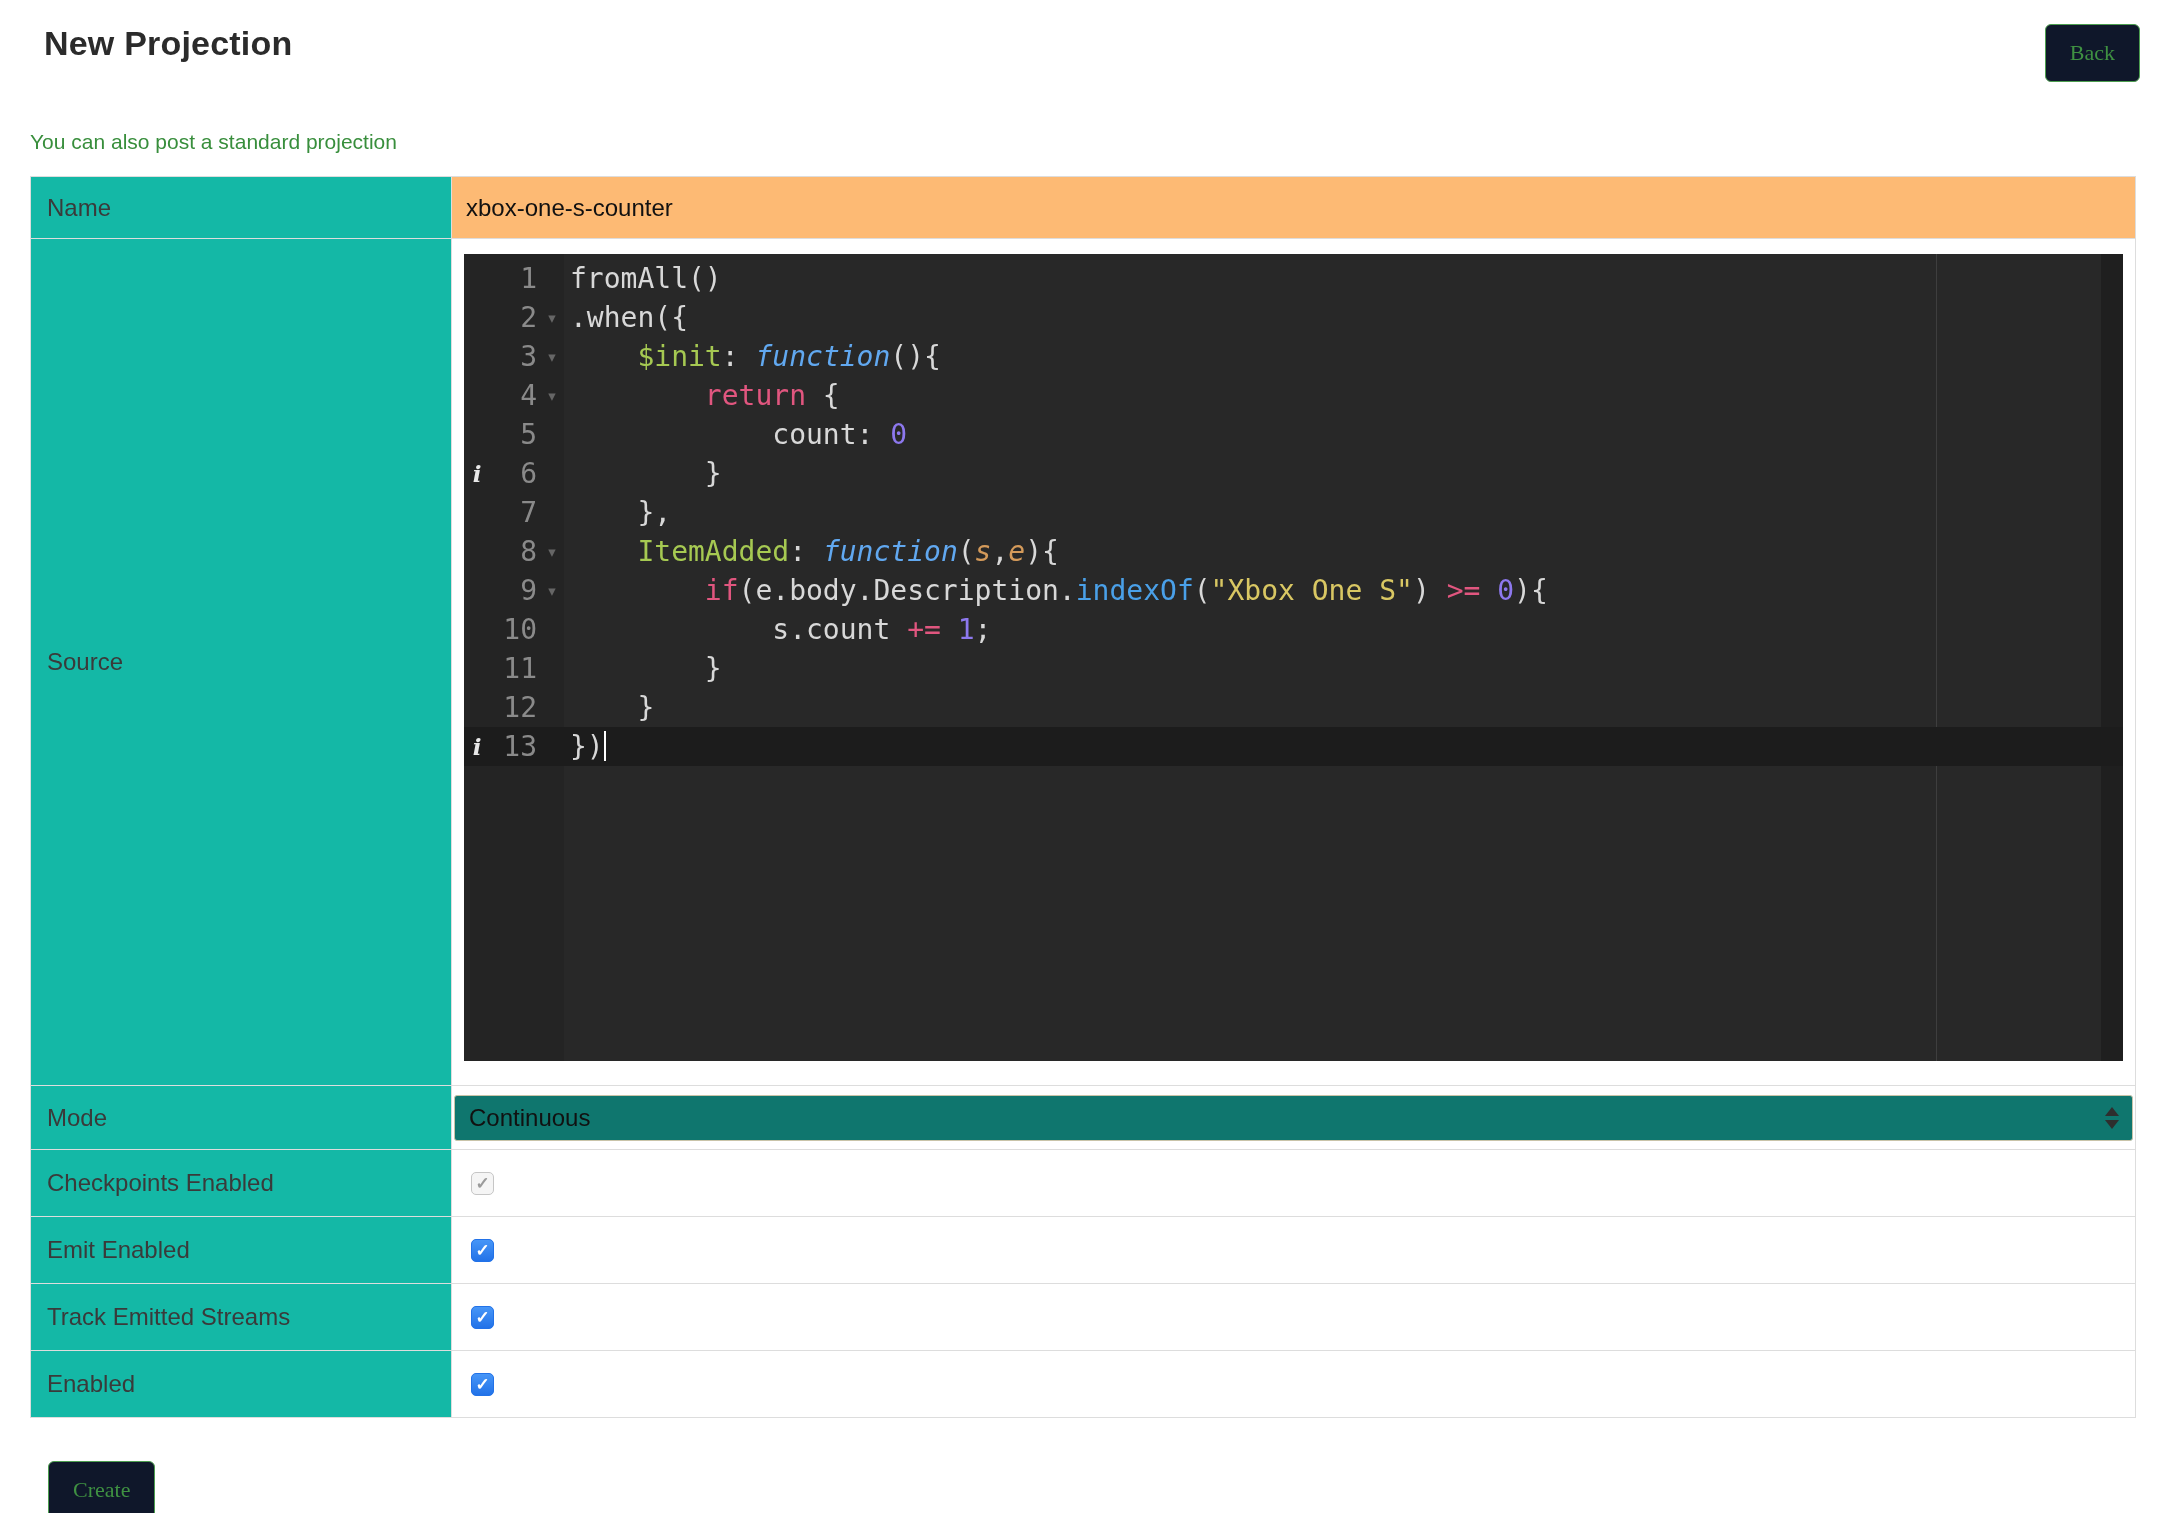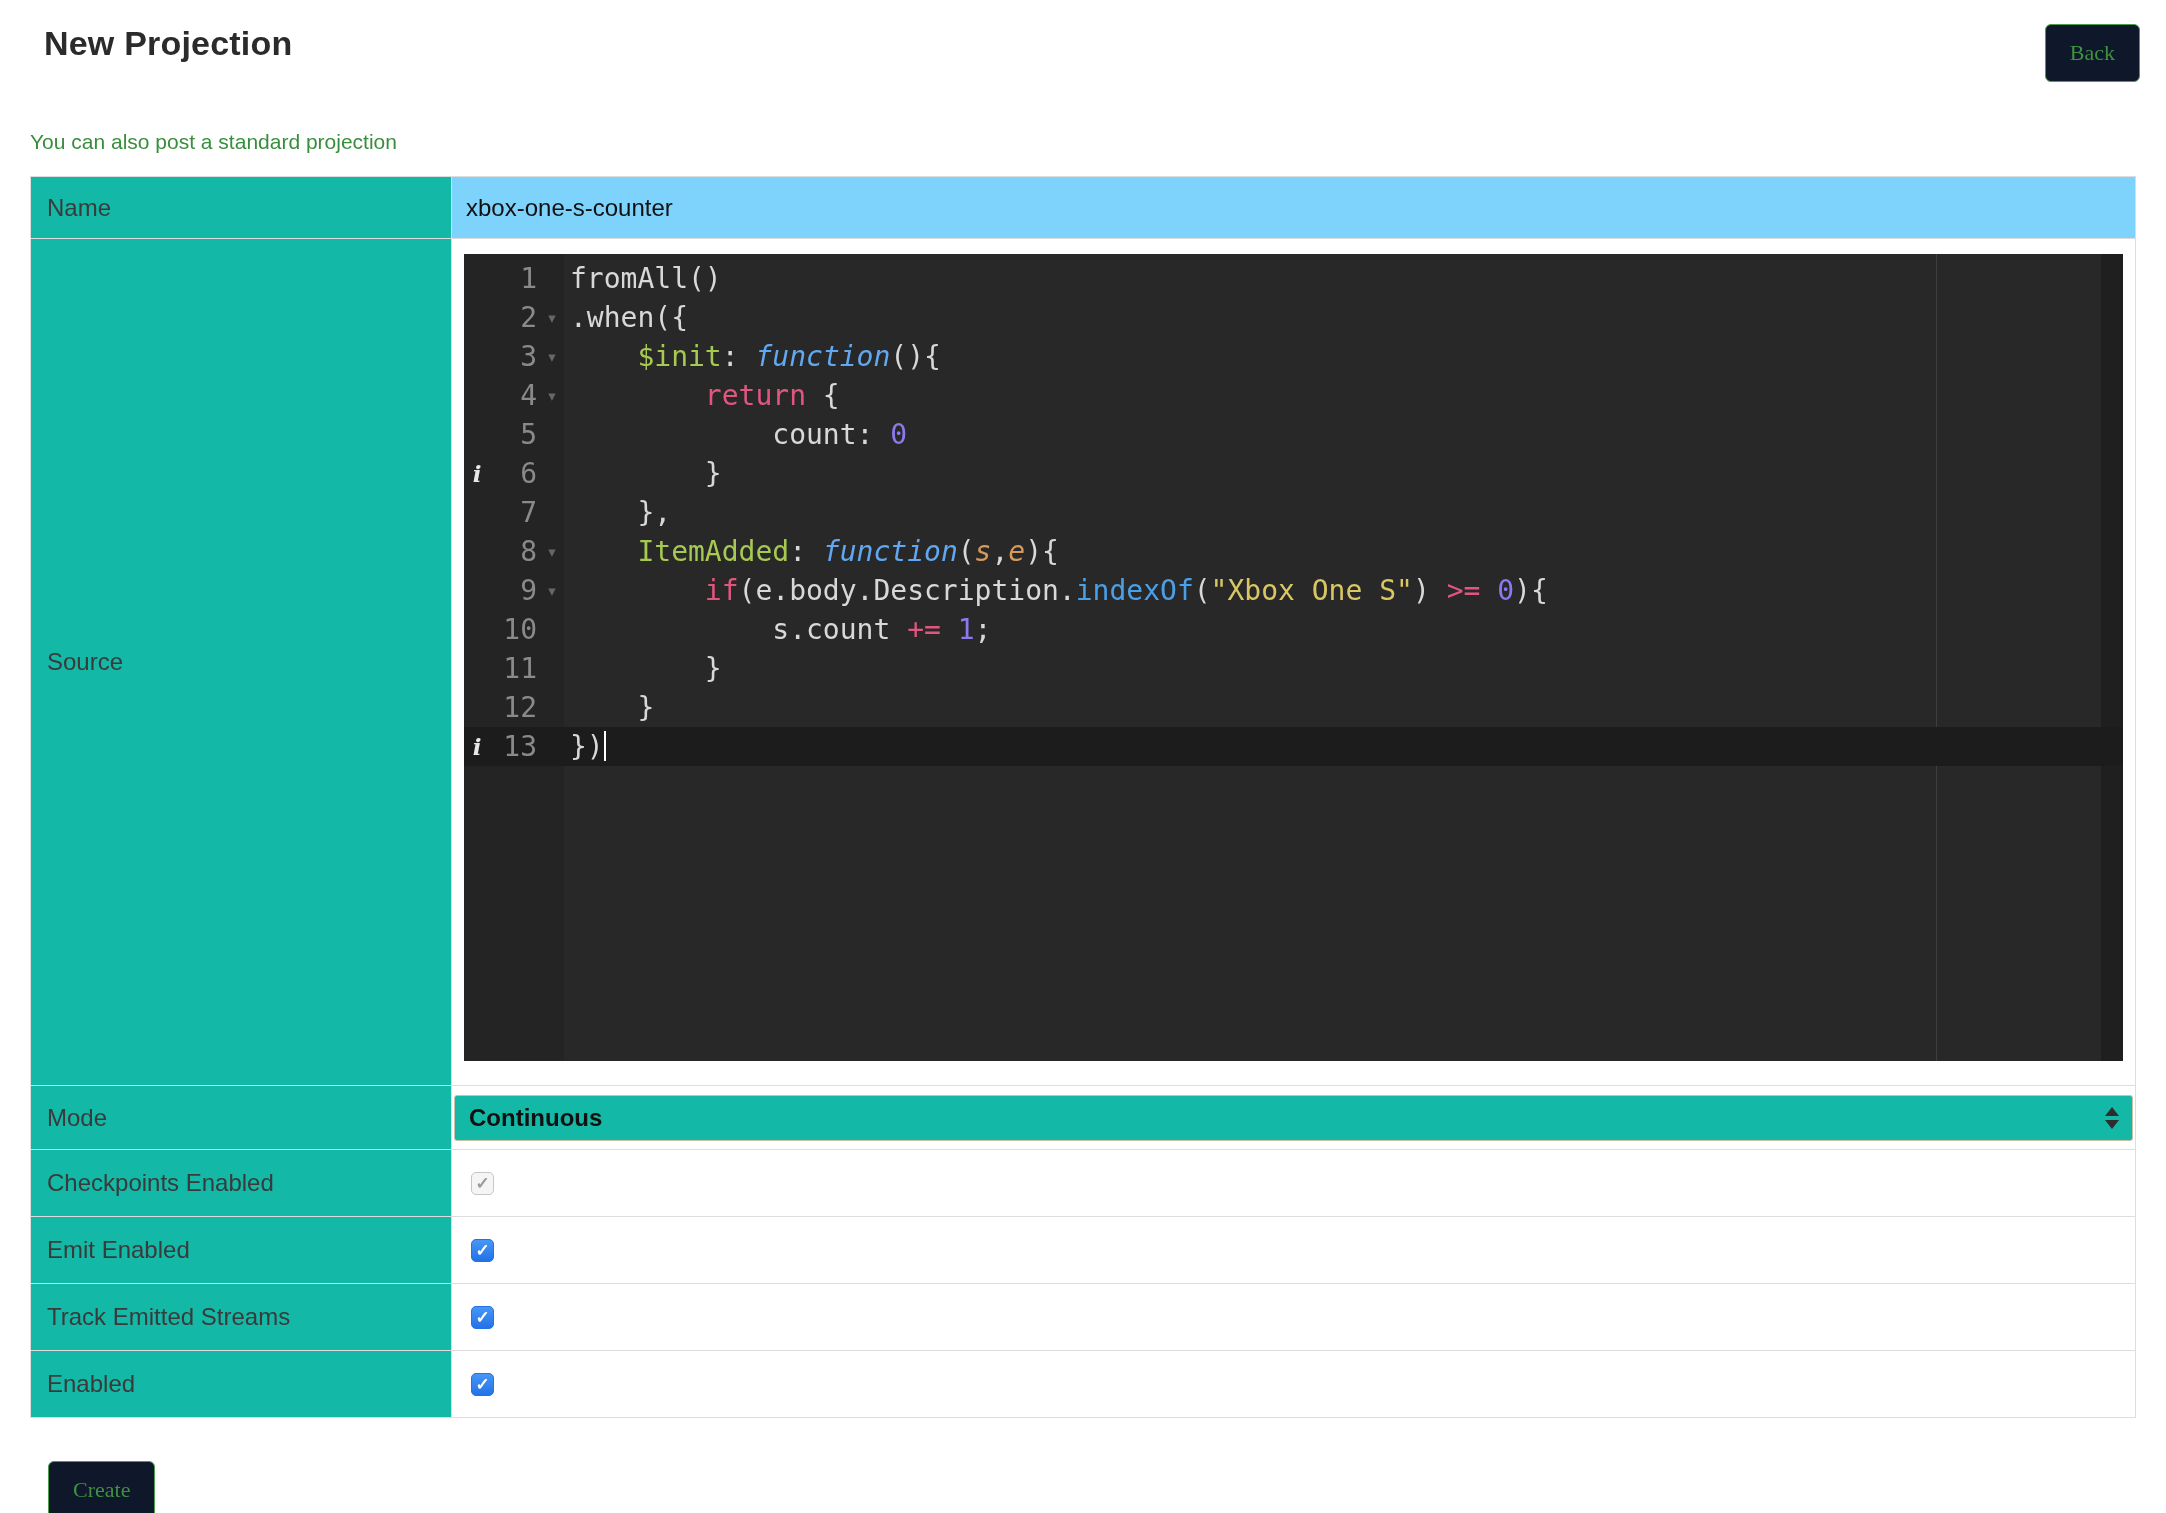--- a/index.html
+++ b/index.html
@@ -19,21 +19,21 @@
               text-decoration: none; cursor: pointer; }
 
   
   .form-table { width: calc(100% - 60px); margin: 0 30px; border-collapse: collapse; }
   .form-table td { border: 1px solid #ddd; font-size: 24px; color: #3a3a3a; vertical-align: middle; }
   .label-cell { width: 20%; padding-left: 16px; background: #14b8a6; }
   tr.row-name { height: 62px; }
   tr.row-mode { height: 64px; }
   tr.row-check { height: 67px; }
 
-  .yellow-cell { background: #7dd3fc; padding: 0; }
+  .yellow-cell { background: #fdba74; padding: 0; }
   .name-input { width: 100%; height: 60px; border: none; outline: none; background: transparent;
                 font-family: inherit; font-size: 24px; color: #111; padding: 0 14px; }
 
   
   .editor-cell { padding: 15px 12px 24px 12px; }
   .editor { position: relative; width: 100%; height: 807px; background: #282828; overflow: hidden;
             font-family: "DejaVu Sans Mono", monospace; font-size: 28px; line-height: 39px; cursor: text; }
   .gutter-bg { position: absolute; left: 0; top: 0; bottom: 0; width: 100px; background: #242424; z-index: 0; }
   .ruler { position: absolute; left: 1472px; top: 0; bottom: 0; width: 1px; background: #3e3e3e; z-index: 0; }
   .scroll-strip { position: absolute; right: 0; top: 0; bottom: 0; width: 22px; background: #1f1f1f; z-index: 0; }
@@ -56,22 +56,22 @@
   .t-str  { color: #d9c763; }
   .t-b    { color: #4aa0e8; }
 
   .cursor { display: inline-block; width: 2px; height: 30px; background: #fff; vertical-align: -5px;
             animation: blink 1.1s steps(1) infinite; }
   @keyframes blink { 50% { opacity: 0; } }
 
   
   .mode-cell { padding: 3px 2px; }
   .select { position: relative; display: flex; align-items: center; width: 100%; height: 46px;
-            background: #14b8a6; border: 1px solid #c9c4a9; border-radius: 3px; padding: 0 44px 0 14px;
-            font-size: 24px; color: #111; cursor: pointer; font-weight: bold; }
+            background: #0f766e; border: 1px solid #c9c4a9; border-radius: 3px; padding: 0 44px 0 14px;
+            font-size: 24px; color: #111; cursor: pointer; }
   .select-arrows { position: absolute; right: 13px; top: 50%; transform: translateY(-50%);
                    display: flex; flex-direction: column; gap: 4px; }
   .select-arrows .up   { width: 0; height: 0; border-left: 7px solid transparent; border-right: 7px solid transparent; border-bottom: 9px solid #2e2e2e; }
   .select-arrows .down { width: 0; height: 0; border-left: 7px solid transparent; border-right: 7px solid transparent; border-top: 9px solid #2e2e2e; }
 
   
   .cb-cell { padding-left: 19px; }
   .checkbox { width: 23px; height: 23px; border-radius: 5px; border: 1.5px solid #b5b5b5; background: #fff;
               color: #fff; font-size: 17px; line-height: 21px; text-align: center; font-weight: bold; cursor: pointer; }
   .checkbox.checked { background: linear-gradient(#4796f7, #2272e8); border-color: #2272e8; }

